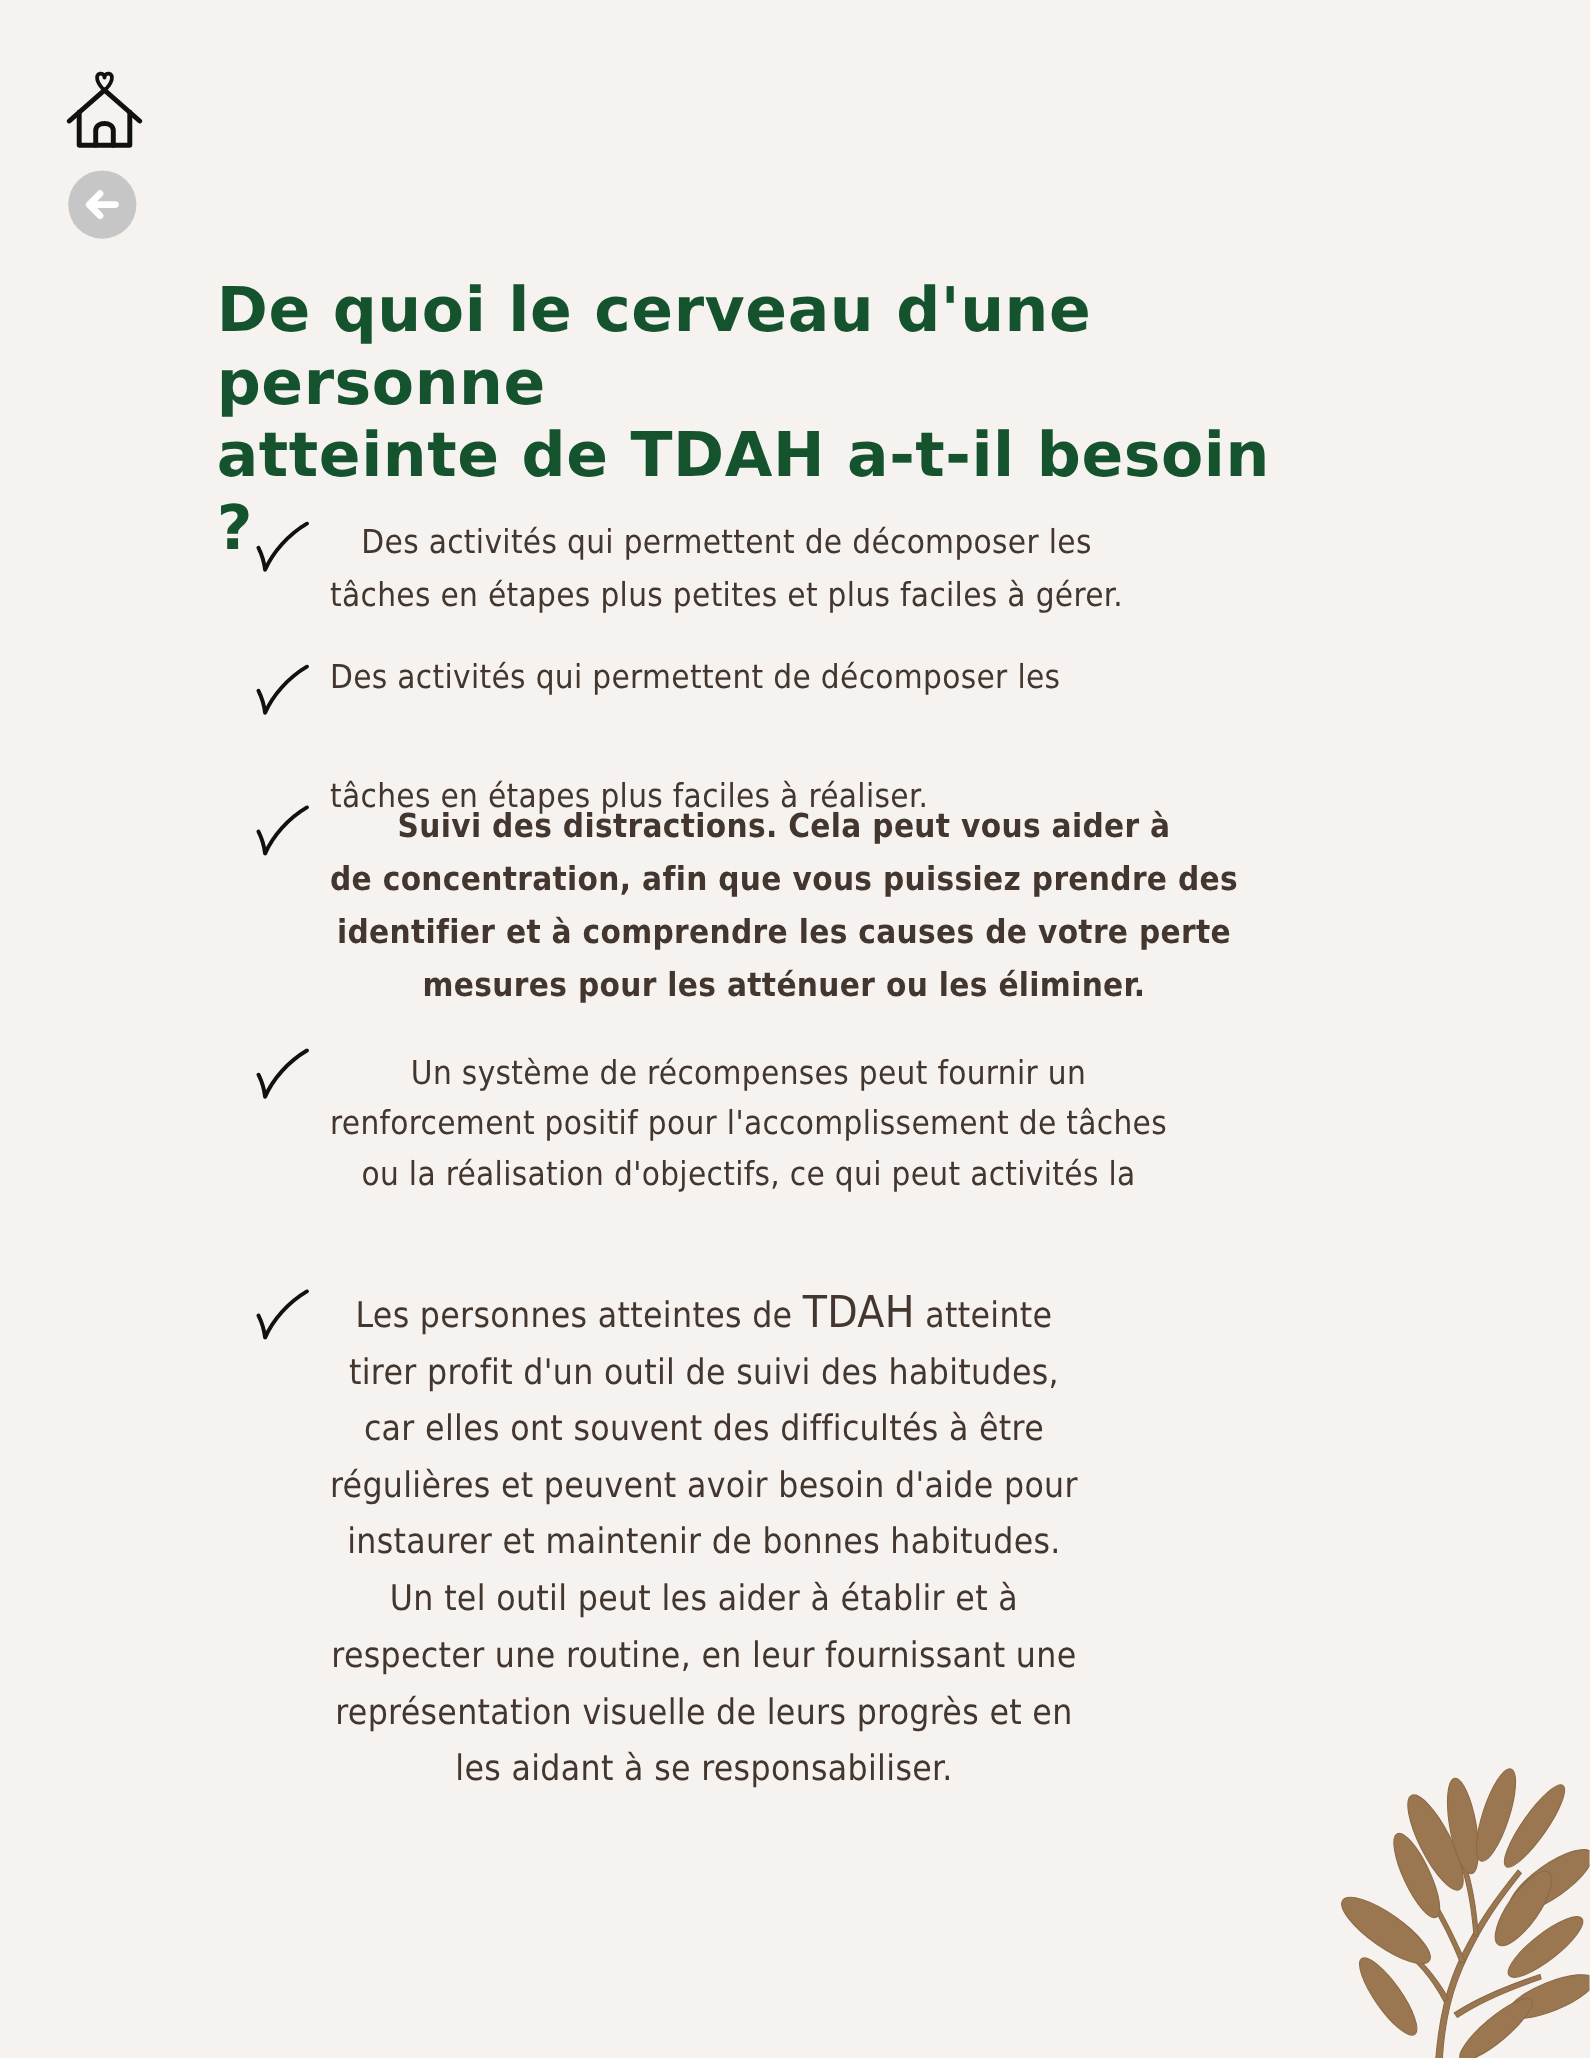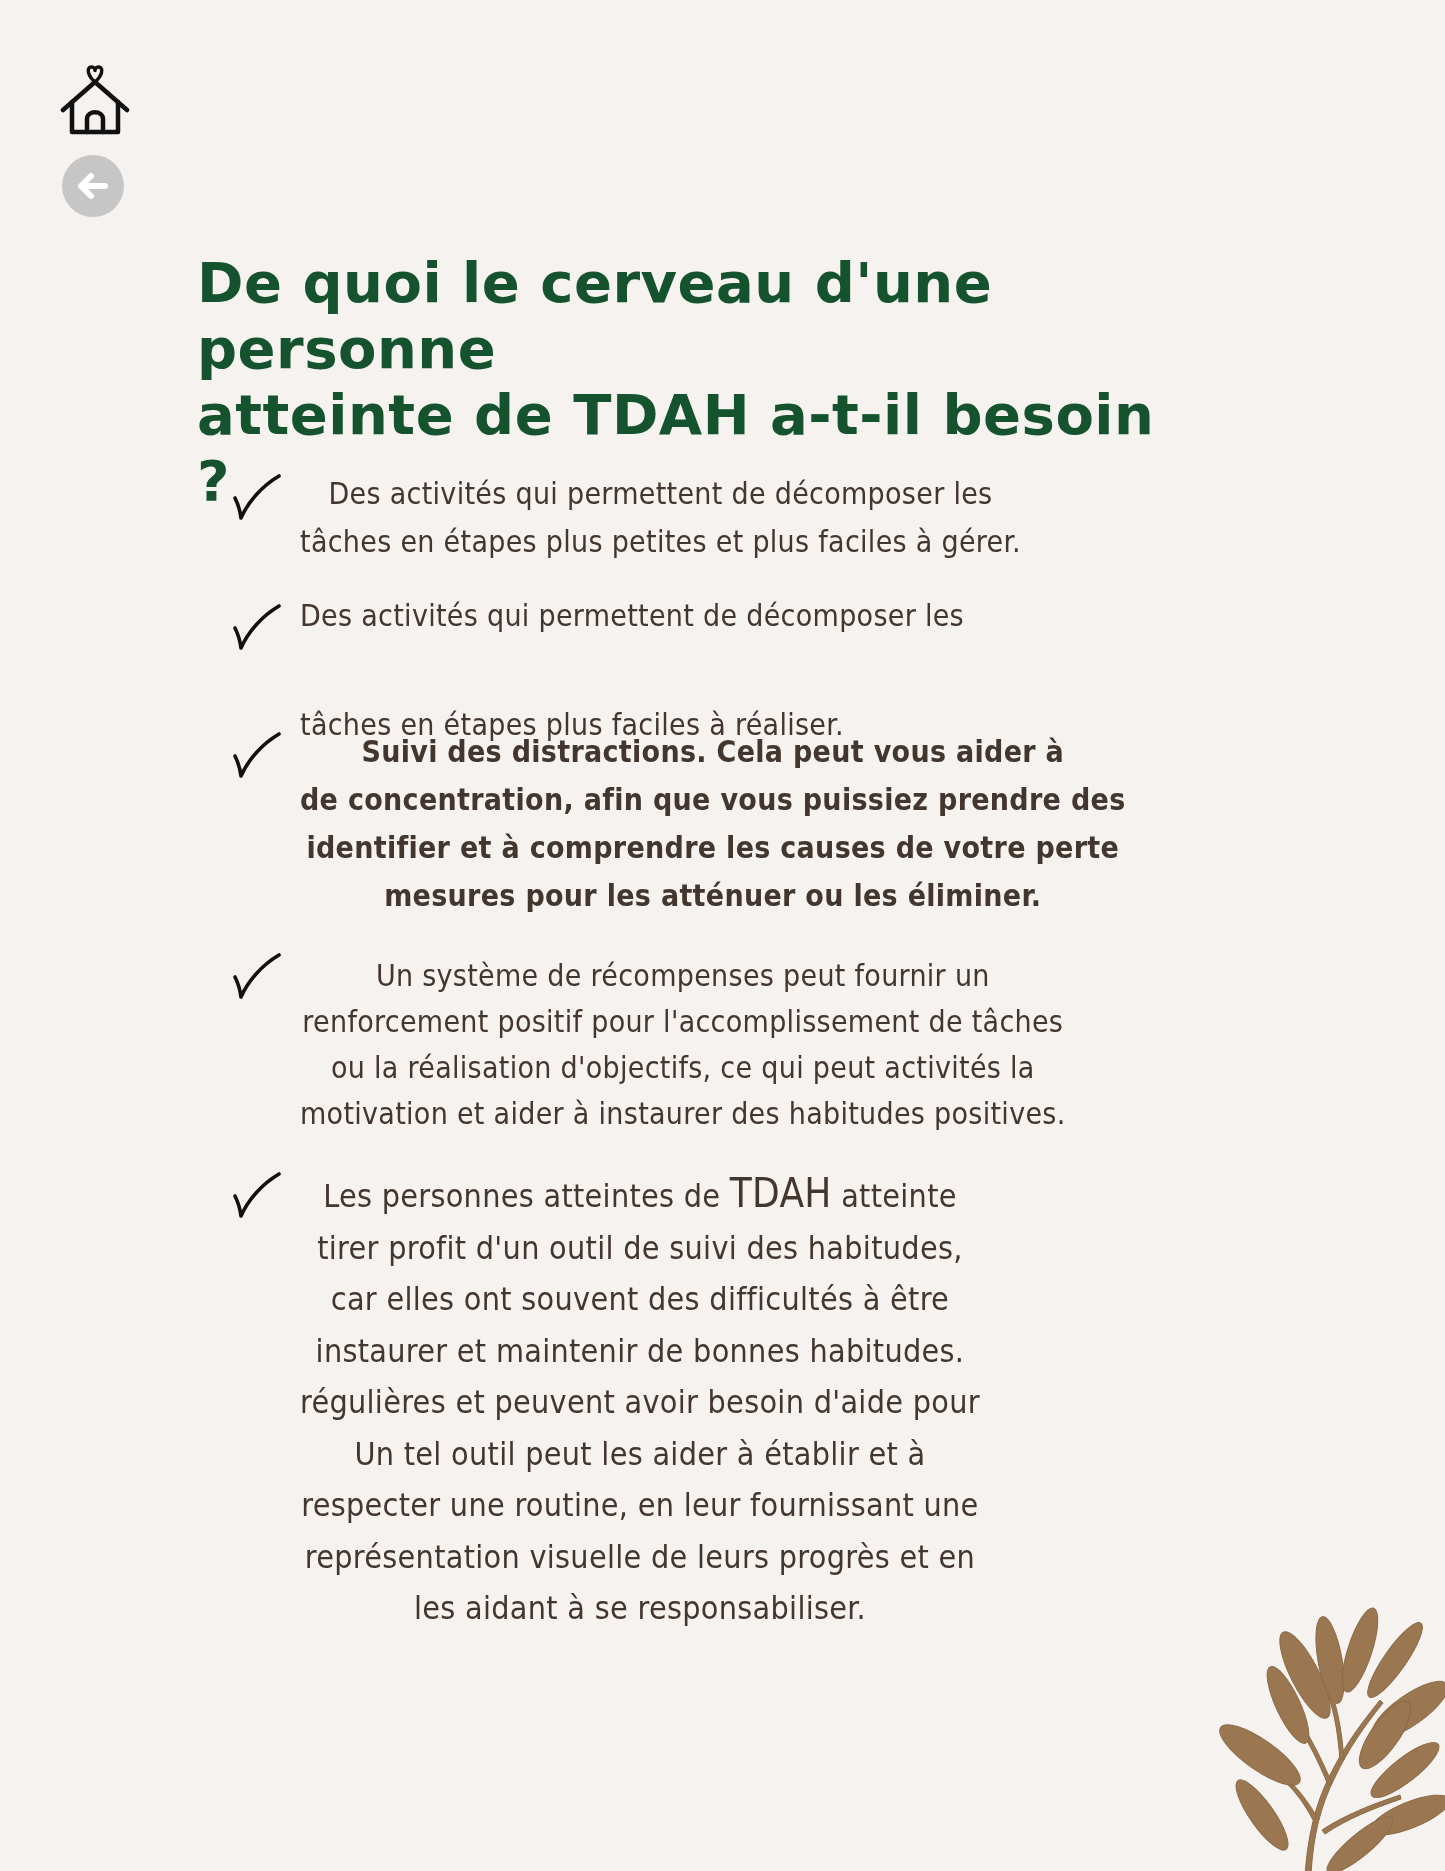--- a/index.html
+++ b/index.html
@@ -93,29 +93,28 @@
   <span class="line">Suivi des distractions. Cela peut vous aider à</span>
   <span class="line">de concentration, afin que vous puissiez prendre des</span>
   <span class="line">identifier et à comprendre les causes de votre perte</span>
   <span class="line">mesures pour les atténuer ou les éliminer.</span>
 </p>
 
 <p class="txt t4">
   <span class="line">Un système de récompenses peut fournir un</span>
   <span class="line">renforcement positif pour l'accomplissement de tâches</span>
   <span class="line">ou la réalisation d'objectifs, ce qui peut activités la</span>
-  <span class="line">motivation et aider à instaurer des habitudes positives.</span>
 </p>
 
 <p class="txt t5">
   <span class="line"><span>Les personnes atteintes de </span><span class="big">TDAH</span><span> atteinte</span></span>
   <span class="line">tirer profit d'un outil de suivi des habitudes,</span>
   <span class="line">car elles ont souvent des difficultés à être</span>
+  <span class="line">régulières et peuvent avoir besoin d'aide pour</span>
   <span class="line">instaurer et maintenir de bonnes habitudes.</span>
-  <span class="line">régulières et peuvent avoir besoin d'aide pour</span>
   <span class="line">Un tel outil peut les aider à établir et à</span>
   <span class="line">respecter une routine, en leur fournissant une</span>
   <span class="line">représentation visuelle de leurs progrès et en</span>
   <span class="line">les aidant à se responsabiliser.</span>
 </p>
 
 <svg class="leaf" viewBox="0 0 240 270">
   <g fill="#9a7750" stroke="#8b6a45" stroke-width="1">
 
     <path d="M95 270 C98 230, 105 200, 120 170 C135 140, 150 120, 170 95 L173 98 C153 123, 139 143, 125 172 C110 202, 103 232, 101 270 Z"></path>

